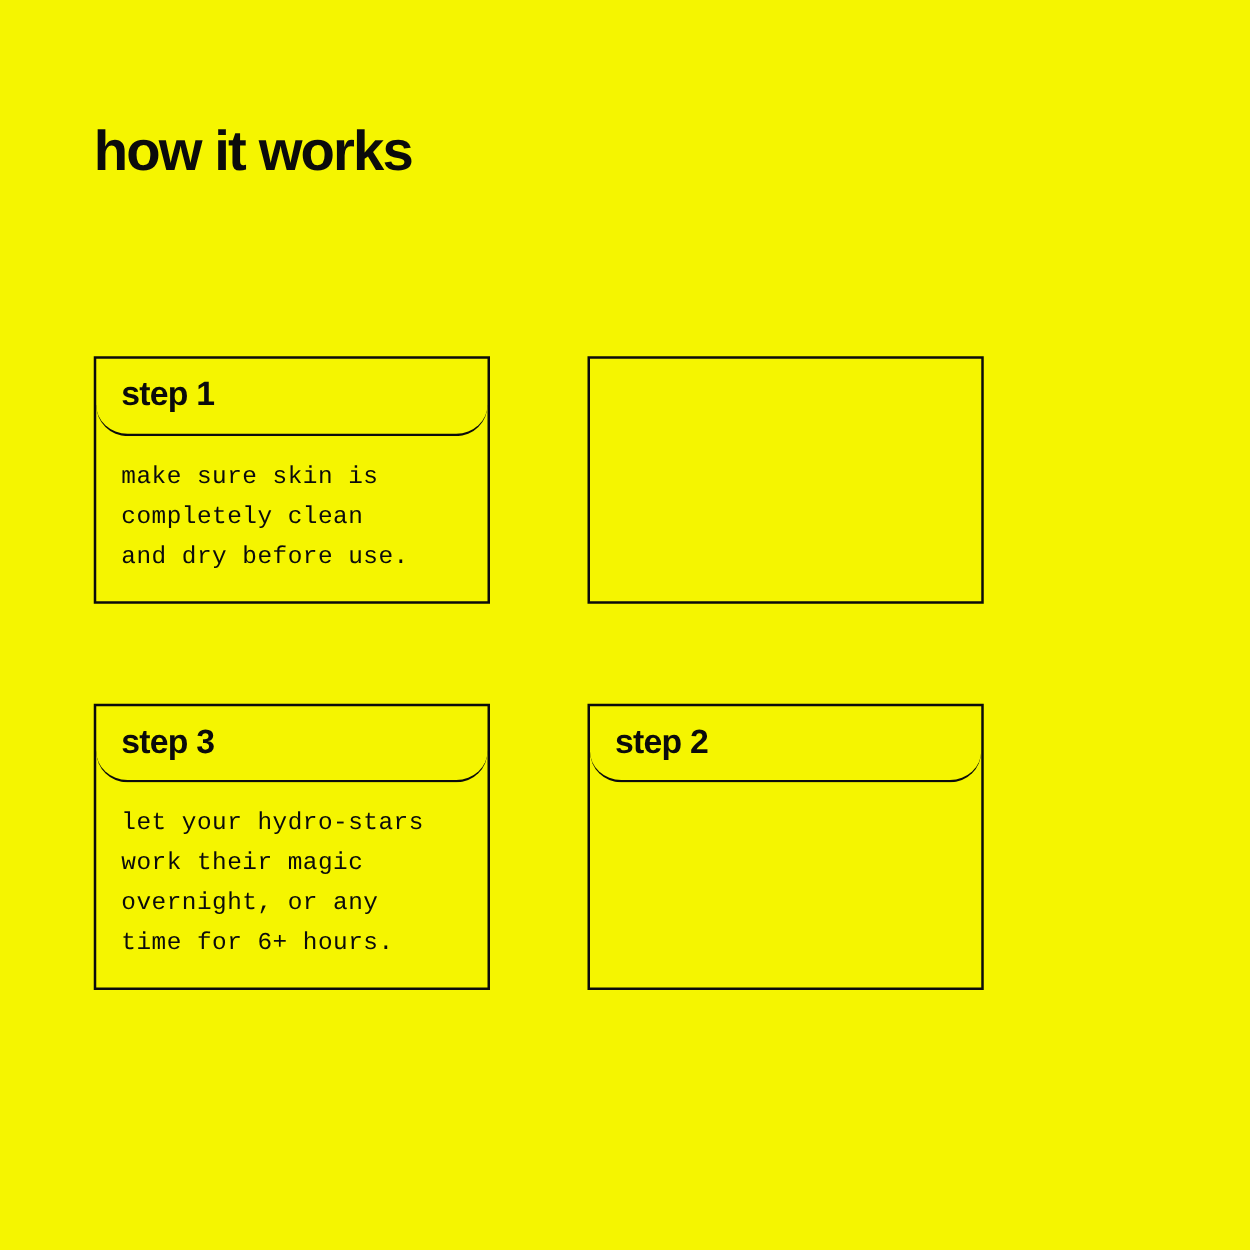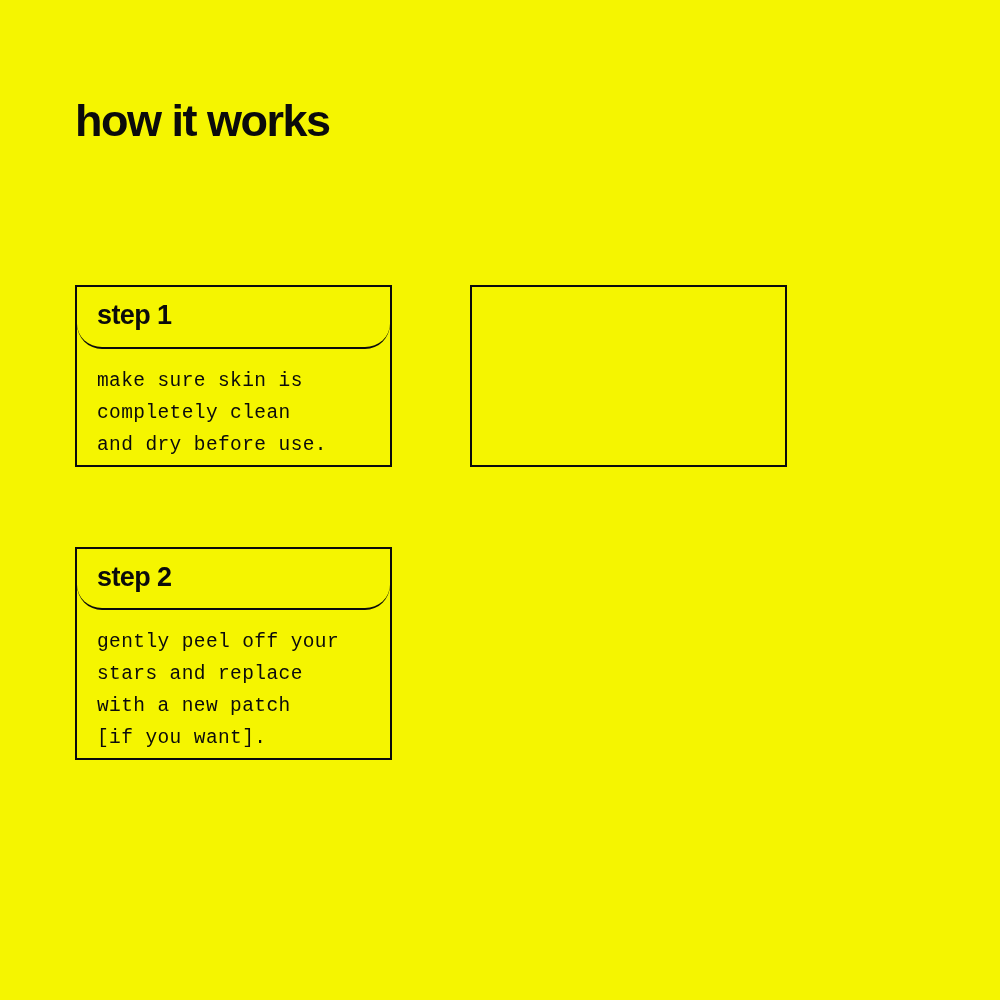--- a/index.html
+++ b/index.html
@@ -55,21 +55,21 @@
     border-radius: 25px;
   }
   .card-header-text {
     font-family: "Liberation Sans", sans-serif;
     font-size: 27px;
     font-weight: bold;
     letter-spacing: -0.6px;
     line-height: 1.1;
   }
   .card-body {
-    padding: 16px 20px 4px 20px;
+    padding: 16px 20px 20px 20px;
     box-sizing: border-box;
   }
   .card-body-text {
     font-family: "Liberation Mono", monospace;
     font-size: 19.5px;
     line-height: 32px;
     letter-spacing: 0.4px;
     white-space: pre-line;
   }
 </style>
@@ -89,27 +89,32 @@
       <div class="card-body">
         <div class="card-body-text">make sure skin is
 completely clean
 and dry before use.</div>
       </div>
     </div>
 
     <div class="card row-1">
     </div>
 
+    <div class="card row-2">
+      <div class="card-header">
+        <div class="card-header-text">step 3</div>
+      </div>
+      <div class="card-body">
+        <div class="card-body-text">let your hydro-stars
+work their magic
+overnight, or any
+time for 6+ hours.</div>
+      </div>
+    </div>
 
     <div class="card row-2">
       <div class="card-header">
         <div class="card-header-text">step 2</div>
-      </div>
-      <div class="card-body">
-        <div class="card-body-text">gently peel off your
-stars and replace
-with a new patch
-[if you want].</div>
       </div>
     </div>
 
   </div>
 </div>
 
 </body></html>

